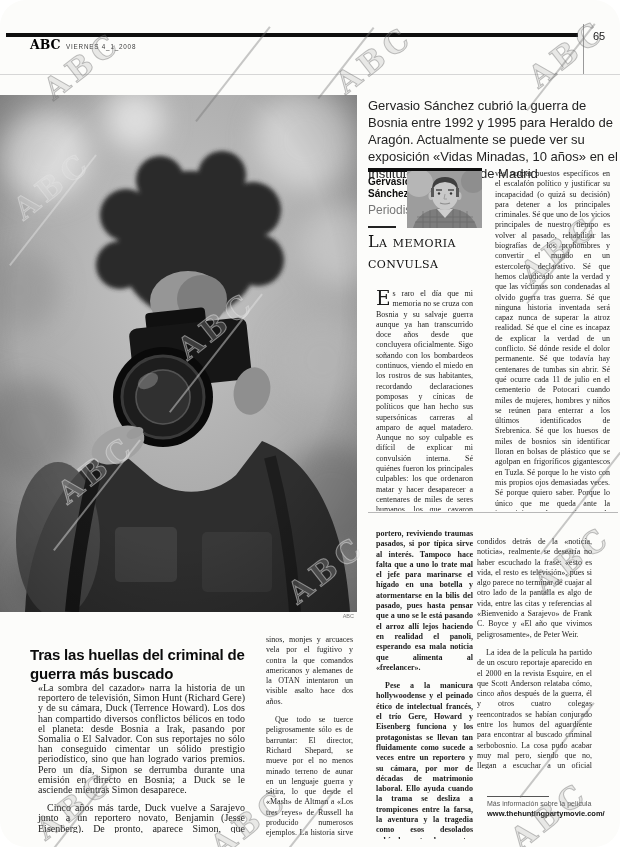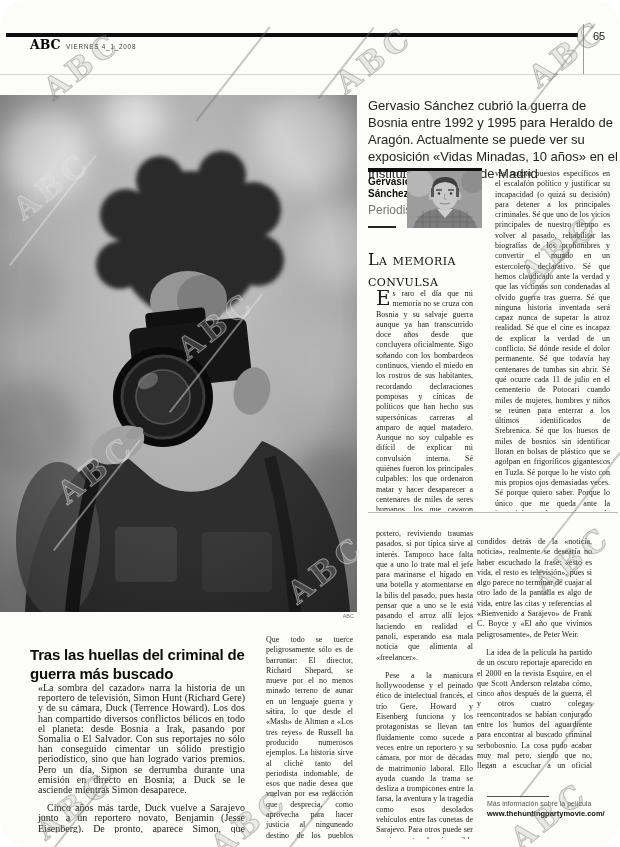--- a/index.html
+++ b/index.html
@@ -37,33 +37,33 @@
   
   .byline-bar { position:absolute; left:368px; top:168px; width:114px; height:4px; background:#0e0e0e; }
   .author { position:absolute; left:368px; top:176px; width:62px; font-family:"Liberation Sans",sans-serif; font-weight:bold; font-size:10px; line-height:12px; color:#0c0c0c; }
   .author-role { position:absolute; left:368px; top:203px; font-family:"Liberation Sans",sans-serif; font-size:12px; color:#767676; }
   .author-rule { position:absolute; left:368px; top:226px; width:28px; height:1.5px; background:#222; }
   .portrait { position:absolute; left:407px; top:171px; width:75px; height:57px; }
 
   .opinion-title {
     position:absolute; left:368px; top:231px; width:132px;
     font-family:"DejaVu Serif",serif; font-variant:small-caps;
-    font-size:16px; line-height:21px; letter-spacing:.4px; color:#101010;margin-top:18px;
+    font-size:16px; line-height:21px; letter-spacing:.4px; color:#101010;
   }
 
   
   .bodycol { position:absolute; text-align:justify; font-size:8px; line-height:10.3px; color:#1c1c1c; overflow:hidden; }
   .bodycol p { margin:8px; }
   .bodycol p + p { text-indent:9px; }
   .dropcap { float:left; font-size:20px; line-height:17px; padding:1px 2px 0 0; font-family:"DejaVu Serif",serif; }
 
   .col-a { left:368px; top:281px; width:113px; height:230px; }
   .col-b { left:487px; top:161px; width:131px; height:350px; }
   .mid-rule { position:absolute; left:368px; top:512px; width:250px; height:1px; background:#b8b8b8; }
-  .col-3 { left:368px; top:521px; width:113px; height:318px; }
+  .col-3 { left:368px; top:521px; width:113px; height:318px;font-weight:bold; }
   .col-4 { left:469px; top:529px; width:131px; height:240px; }
   .col-2 { left:258px; top:627px; width:103px; height:212px; }
 
   
   .main-photo { position:absolute; left:0; top:95px; width:357px; height:517px; }
   .photo-credit { position:absolute; left:300px; top:613px; width:54px; text-align:right; font-family:"Liberation Sans",sans-serif; font-size:5.5px; color:#7a7a7a; }
 
   
   .syn-title {
     position:absolute; left:30px; top:645px; width:232px;
@@ -198,20 +198,21 @@
   <div class="bodycol col-a">
     <p><span class="dropcap">E</span><span>s raro el día que mi memoria no se cruza con Bosnia y su salvaje guerra aunque ya han transcurrido doce años desde que concluyera oficialmente. Sigo soñando con los bombardeos continuos, viendo el miedo en los rostros de sus habitantes, recordando declaraciones pomposas y cínicas de políticos que han hecho sus supersónicas carreras al amparo de aquel matadero. Aunque no soy culpable es difícil de explicar mi convulsión interna. Sé quiénes fueron los principales culpables: los que ordenaron matar y hacer desaparecer a centenares de miles de seres humanos, los que cavaron tumbas en lugares desconocidos. Pero en esta clasificación también incluyo a los responsables políticos europeos de la época. Siento rabia cuando hoy los</span></p>
   </div>
   <div class="bodycol col-b">
     <p>veo ocupar puestos específicos en el escalafón político y justificar su incapacidad (o quizá su decisión) para detener a los principales criminales. Sé que uno de los vicios principales de nuestro tiempo es volver al pasado, rehabilitar las biografías de los prohombres y convertir el mundo en un estercolero declarativo. Sé que hemos claudicado ante la verdad y que las víctimas son condenadas al olvido guerra tras guerra. Sé que ninguna historia inventada será capaz nunca de superar la atroz realidad. Sé que el cine es incapaz de explicar la verdad de un conflicto. Sé dónde reside el dolor permanente. Sé que todavía hay centenares de tumbas sin abrir. Sé qué ocurre cada 11 de julio en el cementerio de Potocari cuando miles de mujeres, hombres y niños se reúnen para enterrar a los últimos identificados de Srebrenica. Sé que los huesos de miles de bosnios sin identificar lloran en bolsas de plástico que se agolpan en frigoríficos gigantescos en Tuzla. Sé porque lo he visto con mis propios ojos demasiadas veces. Sé porque quiero saber. Porque lo único que me queda ante la ignominia y la mentira es la memoria y la conciencia. Ambas heridas pero vivas.</p>
   </div>
 
   <div class="mid-rule"></div>
 
   <div class="bodycol col-2">
+    <p>sinos, monjes y arcuaces vela por el fugitivo y contra la que comandos americanos y alemanes de la OTAN intentaron un visible asalto hace dos años.</p>
     <p>Que todo se tuerce peligrosamente sólo es de barruntar: El director, Richard Shepard, se mueve por el no menos minado terreno de aunar en un lenguaje guerra y sátira, lo que desde el «Mash» de Altman a «Los tres reyes» de Russell ha producido numerosos ejemplos. La historia sirve al cliché tanto del periodista indomable, de esos que nadie desea que vuelvan por esa redacción que desprecia, como aprovecha para hacer justicia al ninguneado destino de los pueblos bosnios. La dosis de justicierismo personal del re-</p>
   </div>
   <div class="bodycol col-3">
     <p>portero, reviviendo traumas pasados, si por típica sirve al interés. Tampoco hace falta que a uno lo trate mal el jefe para marinarse el hígado en una botella y atormentarse en la bilis del pasado, pues hasta pensar que a uno se le está pasando el arroz allí lejos haciendo en realidad el panoli, esperando esa mala noticia que alimenta al «freelancer».</p>
     <p>Pese a la manicura hollywoodense y el peinado ético de intelectual francés, el trío Gere, Howard y Eisenberg funciona y los protagonistas se llevan tan fluidamente como sucede a veces entre un reportero y su cámara, por mor de décadas de matrimonio laboral. Ello ayuda cuando la trama se desliza a trompicones entre la farsa, la aventura y la tragedia como esos desolados vehículos entre las cunetas de Sarajevo. Para otros puede ser precisamente la imposible mezcla de caracteres y géneros la mejor baza de este filme más de acción y comedia que bélico.</p>
     <p>Aunque ciertos reporteros pueden vivir largo tiempo es-</p>
   </div>
   <div class="bodycol col-4">
     <p>condidos detrás de la «noticia, noticia», realmente se desearía no haber escuchado la frase: «esto es vida, el resto es televisión», pues si algo parece no terminar de cuajar al otro lado de la pantalla es algo de vida, entre las citas y referencias al «Bienvenido a Sarajevo» de Frank C. Boyce y «El año que vivimos peligrosamente», de Peter Weir.</p>
     <p>La idea de la película ha partido de un oscuro reportaje aparecido en el 2000 en la revista Esquire, en el que Scott Anderson relataba cómo, cinco años después de la guerra, él y otros cuatro colegas reencontrados se habían conjurado entre los humos del aguardiente para encontrar al buscado criminal serbobosnio. La cosa pudo acabar muy mal pero, siendo que no, llegan a escuchar a un oficial estadounidense, al final de su escapada, que «esto haría una gran película», lo que debió de oírlo alguien en Los Ángeles.</p>

